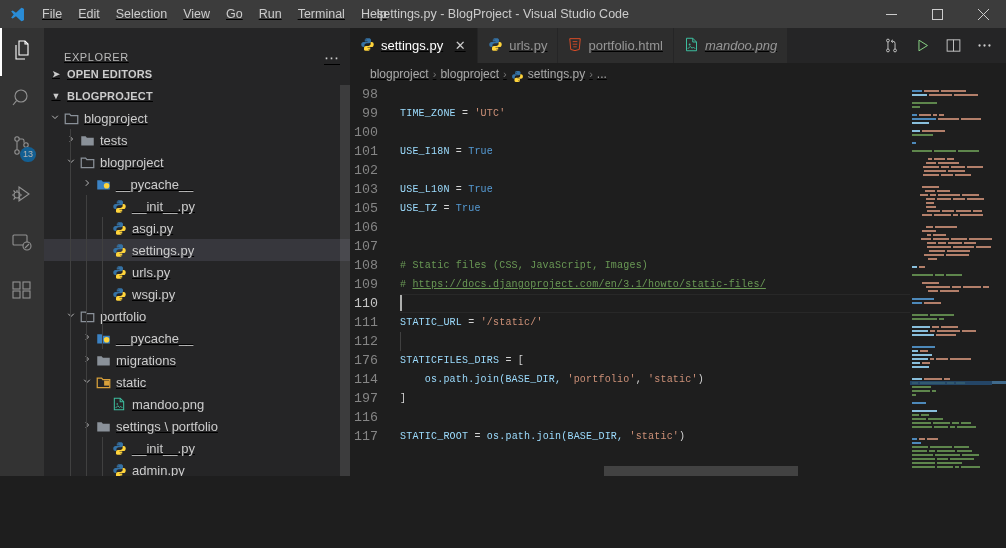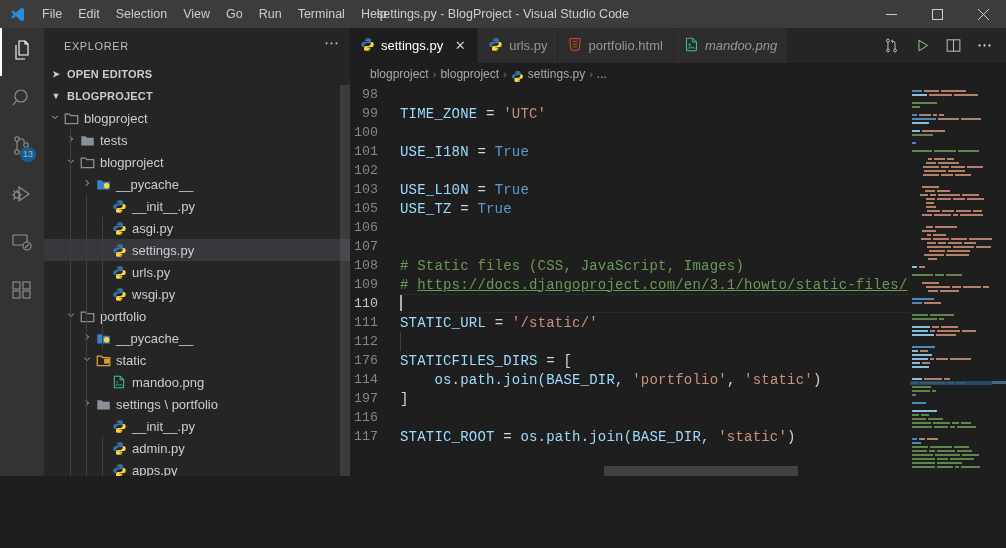--- a/index.html
+++ b/index.html
@@ -3,21 +3,21 @@
 <meta charset="utf-8">
 <style>
   * { box-sizing: border-box; margin: 0; padding: 0; }
   html, body {
     width: 1006px; height: 548px;
     background: #1e1e1e;
     font-family: "Liberation Sans", sans-serif;
     overflow: hidden;
     -webkit-font-smoothing: antialiased;
   }
-  .app { position: relative; width: 1006px; height: 476px; display: flex; flex-direction: column; }
+  .app { position: relative; width: 1006px; height: 476px; display: flex; flex-direction: column; text-decoration: underline; }
 
   
   .titlebar {
     height: 28px; background: #3c3c3c; color: #cccccc;
     display: flex; align-items: center; flex: 0 0 28px;
     font-size: 12px; position: relative;
   }
   .vscode-logo { width: 34px; display: flex; align-items: center; justify-content: center; }
   .menu { display: flex; align-items: center; height: 100%; }
   .menu-item {
@@ -53,21 +53,21 @@
     min-width: 15px; height: 15px; border-radius: 8px; text-align: center;
     padding: 0 3px; font-family: "Liberation Sans", sans-serif;
   }
 
   
   .sidebar {
     width: 306px; flex: 0 0 306px; background: #252526;
     display: flex; flex-direction: column; position: relative; overflow: hidden;
   }
   .sb-header {
-    height: 35px; display: flex; align-items: center; padding: 0 10px 0 20px;
+    height: 35px; display: flex; align-items: flex-end; padding: 0 10px 0 20px;
     font-size: 11px; letter-spacing: .6px; color: #bbbbbb; flex: 0 0 35px;
   }
   .sb-header .dots { margin-left: auto; color: #cccccc; font-size: 15px; letter-spacing:1px; line-height: 0; padding-bottom:5px;}
   .sec-header {
     height: 22px; display: flex; align-items: center; gap: 3px;
     font-size: 11px; font-weight: bold; color: #cccccc; padding-left: 4px; letter-spacing: .2px;
   }
   .sec-header .chev { width: 16px; text-align: center; font-size: 9px; color:#cccccc; }
   .tree { flex: 1; overflow: hidden; position: relative; }
   .row {
@@ -111,21 +111,21 @@
   
   .code-wrap { flex: 1; position: relative; overflow: hidden; background: #1e1e1e; }
   .code-scroller { position: absolute; inset: 0; }
   .code-line { height: 19px; display: flex; align-items: center; position: relative; }
   .ln {
     width: 50px; flex: 0 0 50px; text-align: right; padding-right: 22px;
     color: #858585; font-family: "Liberation Mono", monospace; font-size: 13.3px;
   }
   .code-line.current .ln { color: #c6c6c6; }
   .src {
-    font-family: "Liberation Mono", monospace; font-size: 14px; color: #d4d4d4;
+    font-family: "Liberation Mono", monospace; font-size: 10px; color: #d4d4d4;
     white-space: pre; letter-spacing: .2px;
   }
   .code-line.current::after {
     content:""; position:absolute; left:50px; right:96px; top:0; bottom:0;
     border-top:1px solid #282828; border-bottom:1px solid #282828; pointer-events:none;
   }
   .cursor {
     display: inline-block; width: 2px; height: 17px; background: #aeafad;
     vertical-align: middle; position: relative; top: -1px;
   }
@@ -390,20 +390,31 @@
             <span class="ico">
               <svg width="15" height="15" viewBox="0 0 24 24">
                 <path d="M2 5h7l2 2.5h11V20H2z" fill="#3b82c4"></path>
                 <circle cx="17" cy="14" r="4.5" fill="#ffd43b"></circle>
               </svg>
             </span>
             <span class="label">__pycache__</span>
           </div>
           <div class="row" style="padding-left: 36px;">
             <span class="twisty"><svg width="10" height="10" viewBox="0 0 16 16" fill="none" stroke="#ccc" stroke-width="1.4">
+                <path d="M6 3.5L10.5 8 6 12.5"></path>
+              </svg></span>
+            <span class="ico">
+              <svg width="15" height="15" viewBox="0 0 24 24">
+                <path d="M2 5h7l2 2.5h11V20H2z" fill="#8a9199"></path>
+              </svg>
+            </span>
+            <span class="label">migrations</span>
+          </div>
+          <div class="row" style="padding-left: 36px;">
+            <span class="twisty"><svg width="10" height="10" viewBox="0 0 16 16" fill="none" stroke="#ccc" stroke-width="1.4">
                 <path d="M3.5 6l4.5 4.5L12.5 6"></path>
               </svg></span>
             <span class="ico">
               <svg width="15" height="15" viewBox="0 0 24 24">
                 <path d="M2 5h7l2 2.5h11V20H2z" fill="none" stroke="#d9a13b" stroke-width="2"></path>
                 <rect x="13" y="9" width="8" height="8" fill="#d9a13b"></rect>
               </svg>
             </span>
             <span class="label">static</span>
           </div>

